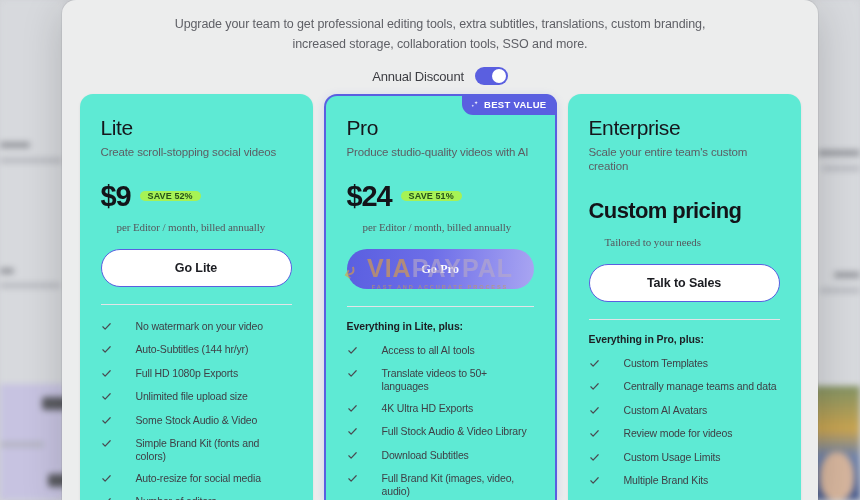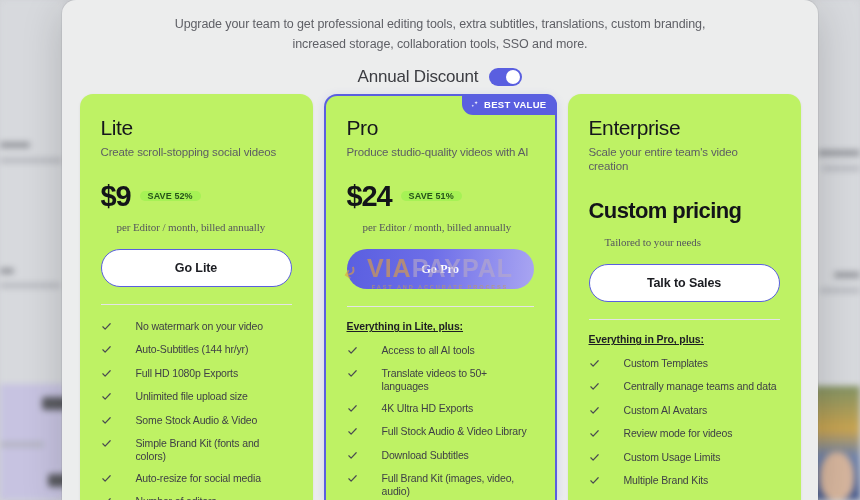--- a/index.html
+++ b/index.html
@@ -90,21 +90,21 @@
   }
 
   .toggle-row {
     display: flex;
     align-items: center;
     justify-content: center;
     gap: 11px;
     margin-top: 13px;
   }
   .toggle-label {
-    font-size: 17px;
+    font-size: 13px;
     color: #3c3d42;
     letter-spacing: -0.2px;
   }
   .switch {
     width: 33px;
     height: 18px;
     border-radius: 9px;
     background: #5a5fe0;
     position: relative;
     cursor: pointer;
@@ -128,21 +128,21 @@
     bottom: 0;
     display: flex;
     justify-content: center;
     gap: 11px;
     padding: 0 13px;
     box-sizing: border-box;
   }
   .card {
     position: relative;
     width: 233px;
-    background: #bef264;
+    background: #5eead4;
     border-radius: 13px 13px 0 0;
     padding: 22px 21px 0 21px;
     box-sizing: border-box;
     box-shadow: 0 1px 3px rgba(0,0,0,.07);
   }
   .card.featured {
     border: 2px solid #5a5fe0;
     border-bottom: none;
     padding-top: 20px;
     box-shadow: 0 2px 10px rgba(90,95,224,.18);
@@ -247,21 +247,20 @@
     background: #e4e4e7;
     margin: 17px 0 0 0;
   }
 
   .feat-head {
     margin: 13px 0 0 0;
     font-size: 10.5px;
     font-weight: bold;
     color: #1d1e23;
     letter-spacing: -0.1px;
-    text-decoration: underline;
   }
   .feats {
     list-style: none;
     margin: 10px 0 0 0;
     padding: 0;
   }
   .card.featured .feats,
   .card.ent .feats { margin-top: 7px; }
   .feats li {
     display: flex;
@@ -480,21 +479,21 @@
             <span class="check"><svg width="11" height="11" viewBox="0 0 12 12" fill="none" stroke="#4a4b51" stroke-width="1.3" stroke-linecap="round" stroke-linejoin="round">
                 <path d="M2 6.3 L4.5 8.8 L10 3"></path>
               </svg></span>
             <span>AI Avatars (4 hr/yr)</span>
           </li>
         </ul>
     </div>
 
     <div class="card ent">
       <h2 class="plan-name">Enterprise</h2>
-      <p class="plan-tag">Scale your entire team's video creation</p>
+      <p class="plan-tag">Scale your entire team's custom creation</p>
       <div class="price-row">
         <span class="price custom">Custom pricing</span>
       </div>
       <p class="price-note">Tailored to your needs</p>
       <button class="cta">Talk to Sales</button>
       <div class="divider"></div>
       <p class="feat-head">Everything in Pro, plus:</p>
       <ul class="feats">
           <li>
             <span class="check"><svg width="11" height="11" viewBox="0 0 12 12" fill="none" stroke="#4a4b51" stroke-width="1.3" stroke-linecap="round" stroke-linejoin="round">

